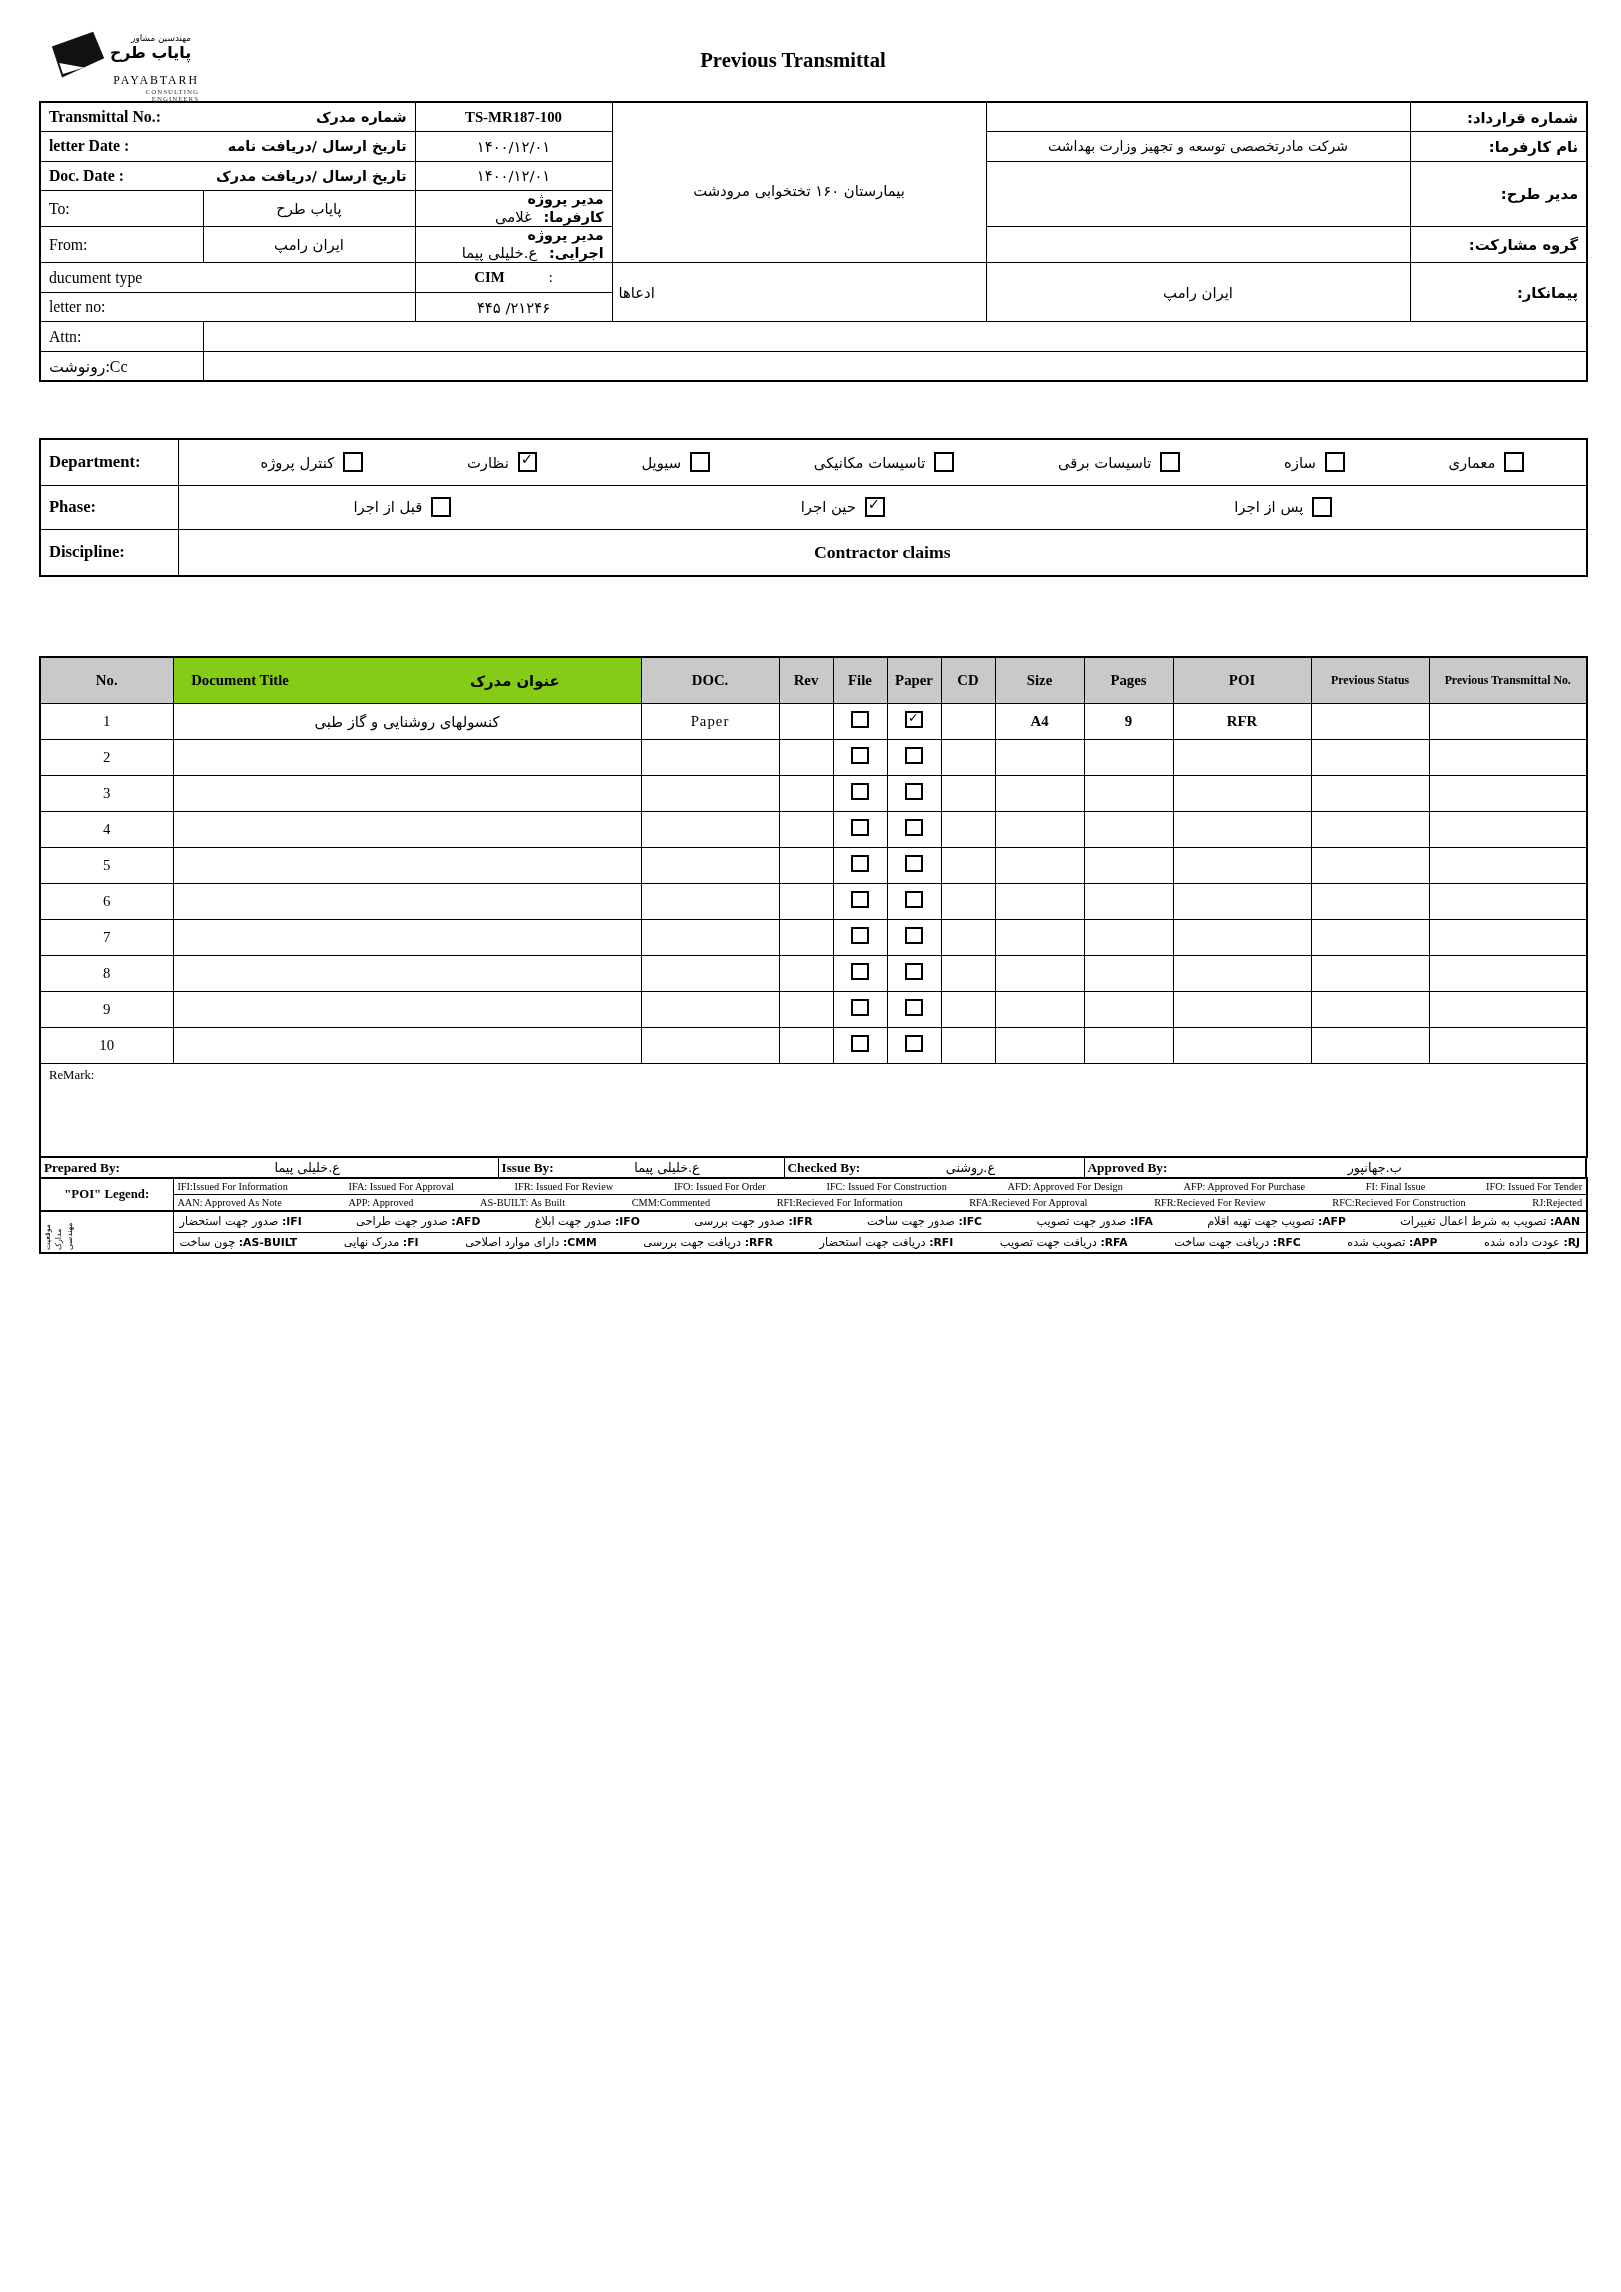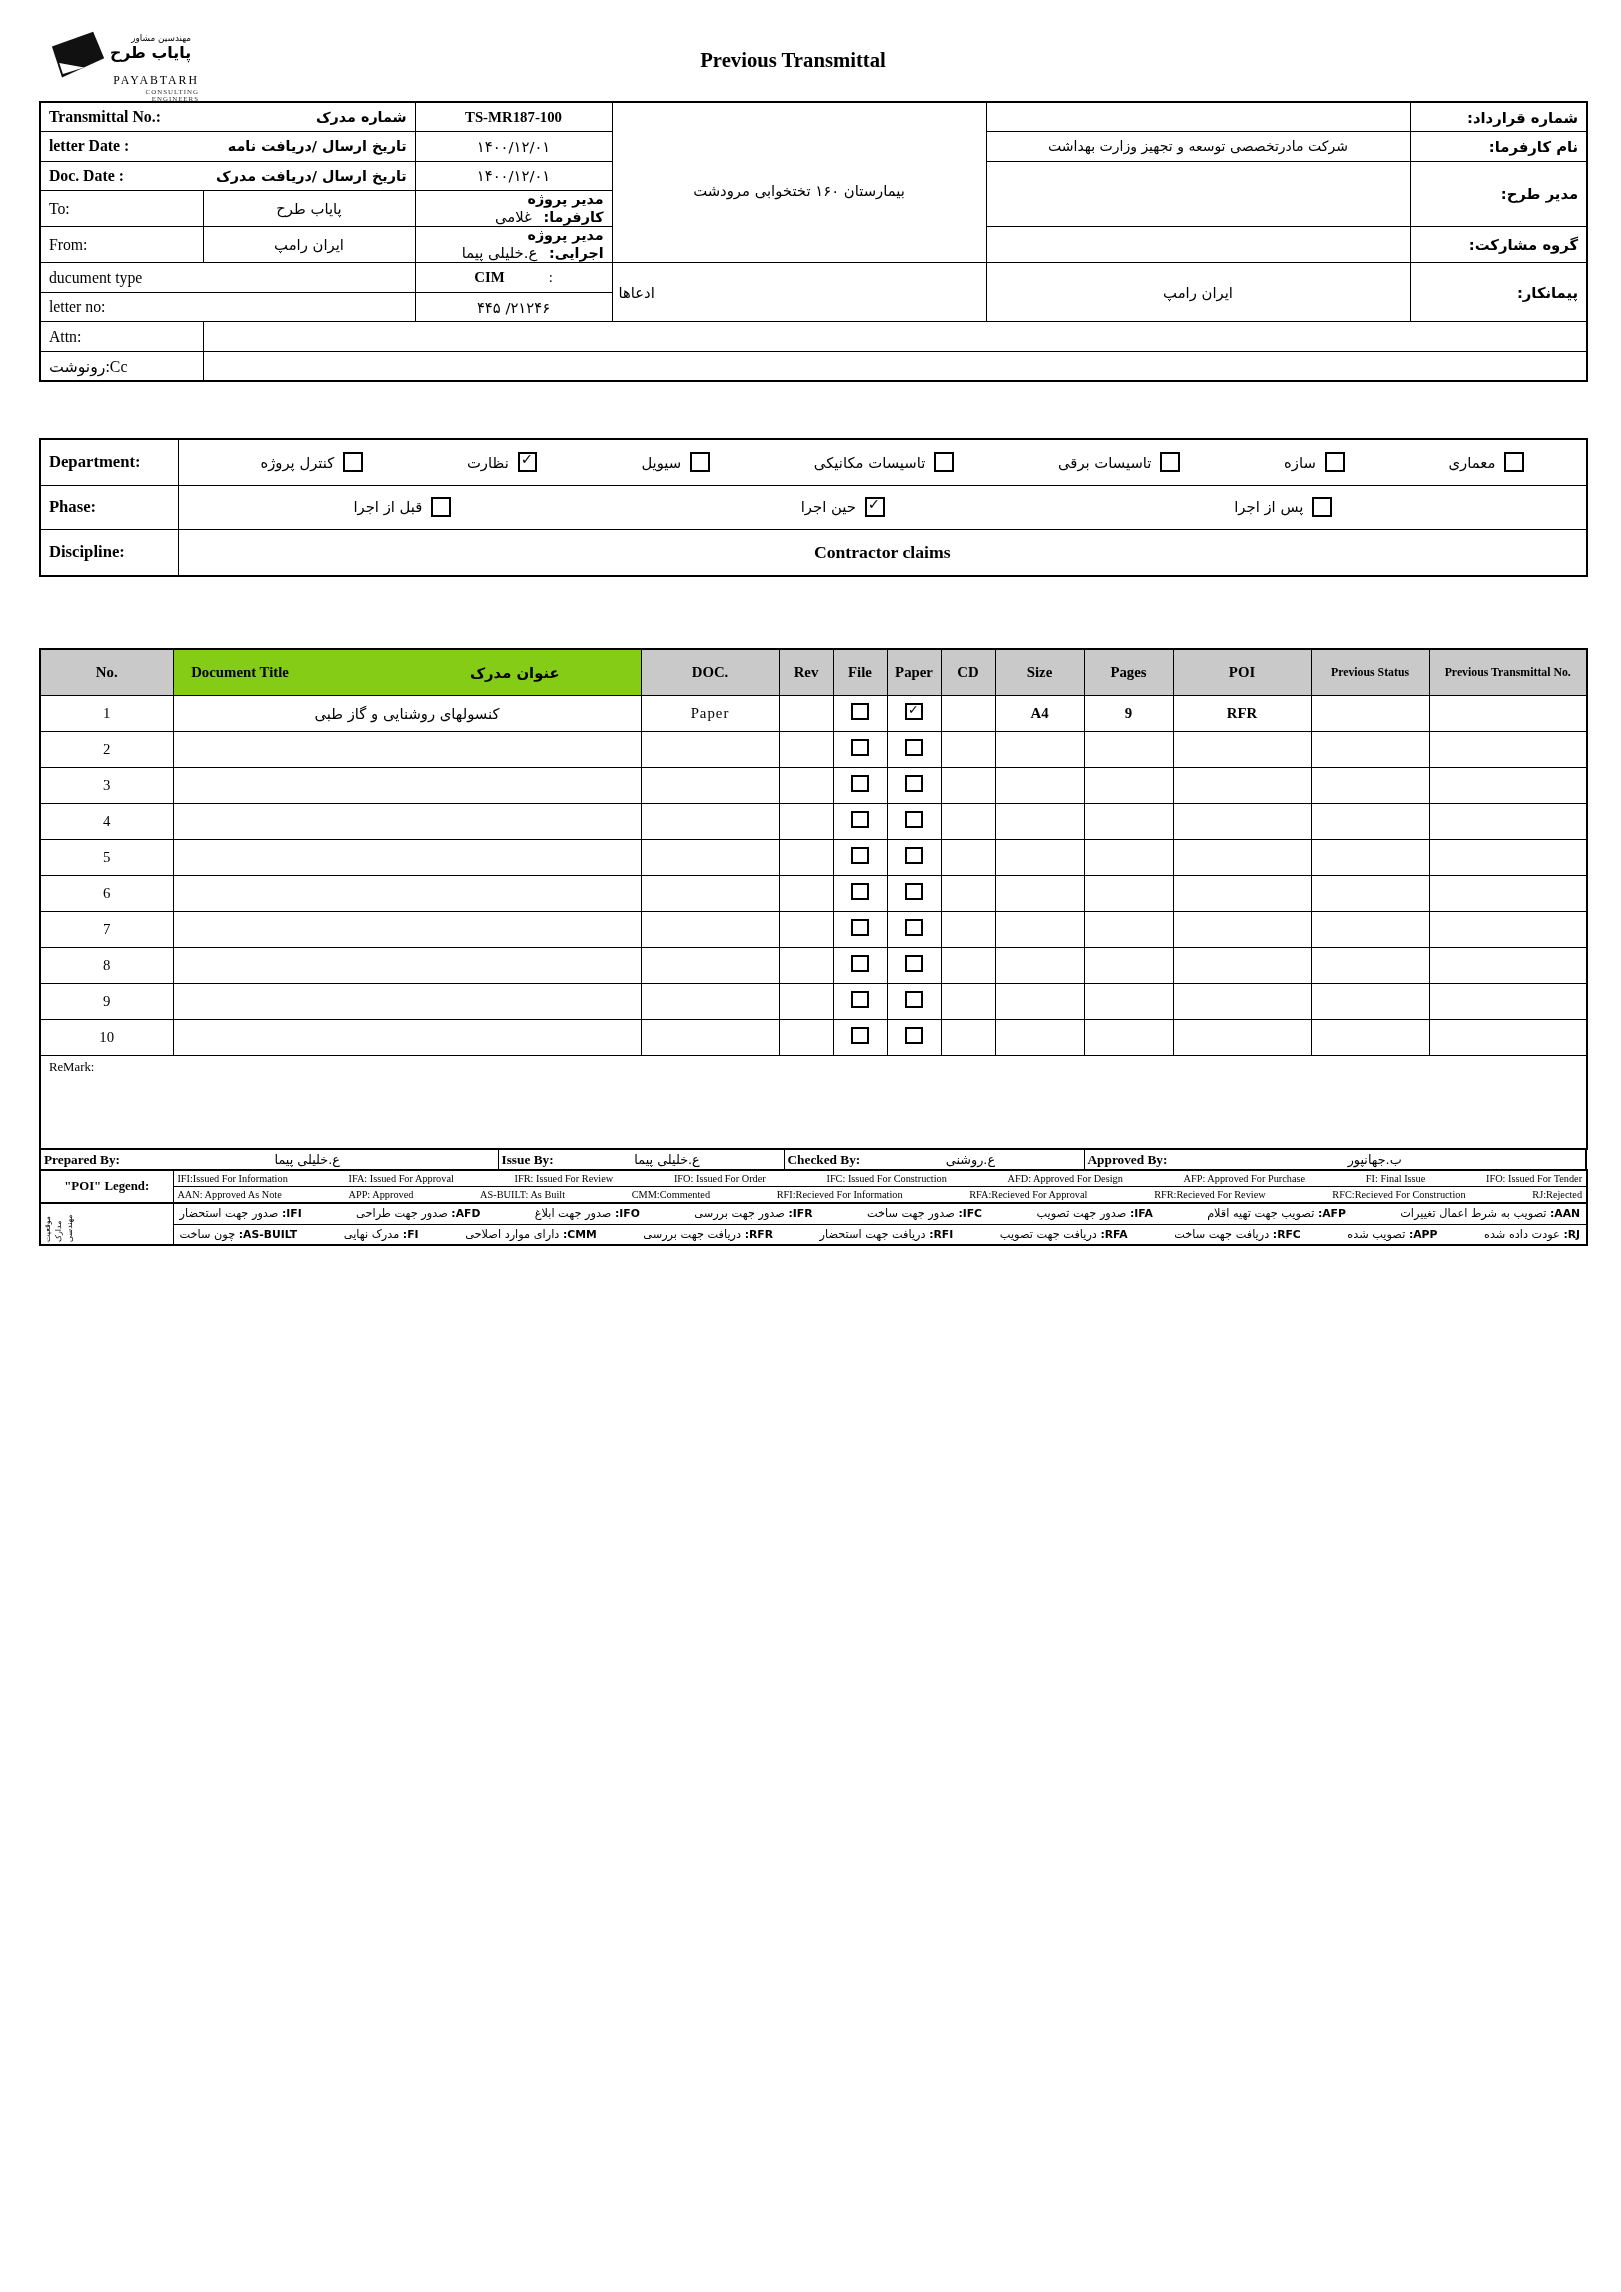--- a/index.html
+++ b/index.html
@@ -44,21 +44,21 @@
   .chk-item{display:flex;align-items:center;gap:8.9px;}
   .chk-lbl{font-size:14.8px;}
   .box{width:15.8px;height:15.8px;border:2px solid #000;position:relative;flex:none;display:inline-block;}
   .box.checked::after{content:"✓";position:absolute;left:1px;top:-3.9px;font-size:14.8px;font-weight:bold;}
   .box.sm{width:13.8px;height:13.8px;}
   .box.sm.checked::after{font-size:12.8px;top:-3px;left:1px;}
   .discipline{font-size:17.7px;font-weight:bold;text-align:center;}
   
   .stack{position:absolute;left:39px;top:640px;}
   .stack table{margin-top:-2px;}
-  .stack table:first-child{margin-top:8px;}
+  .stack table:first-child{margin-top:16px;}
   .main th{height:45px;font-size:14.8px;font-weight:bold;text-align:center;padding:0 3.9px;}
   .main th.sm2{font-size:11.8px;line-height:12.8px;}
   .main .th-title{display:flex;justify-content:space-between;align-items:center;padding:0 77px 0 13.8px;}
   .main tbody.rows td{height:35px;text-align:center;font-size:14.8px;}
   .main td.doc-val{font-size:15.8px;letter-spacing:1px;}
   .main tr.remark td{height:84px;vertical-align:top;text-align:left;font-size:12.8px;padding:3.9px 7.9px;}
   
   .sig td{height:19.7px;padding:0;}
   .sigc{display:flex;align-items:center;height:100%;padding:0 3px;}
   .sigc .sl{font-size:13.3px;font-weight:bold;white-space:nowrap;}

